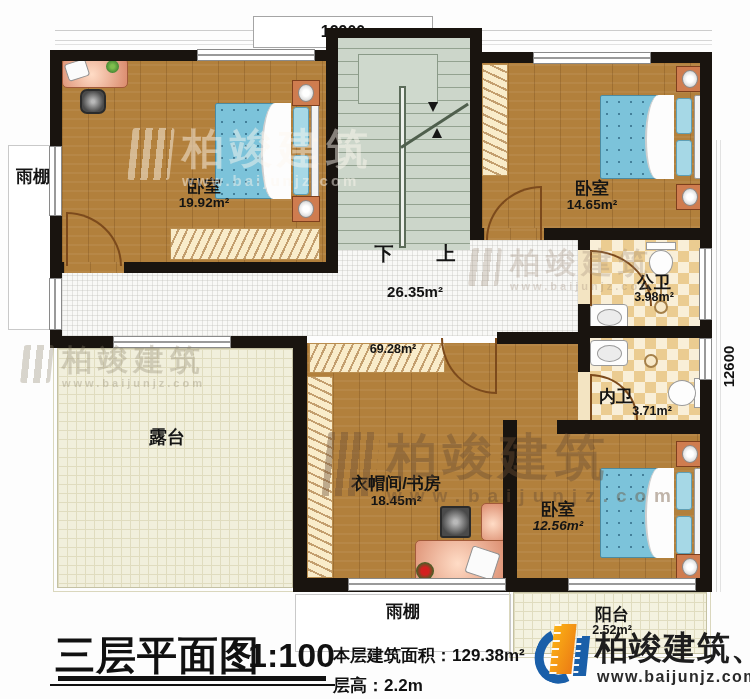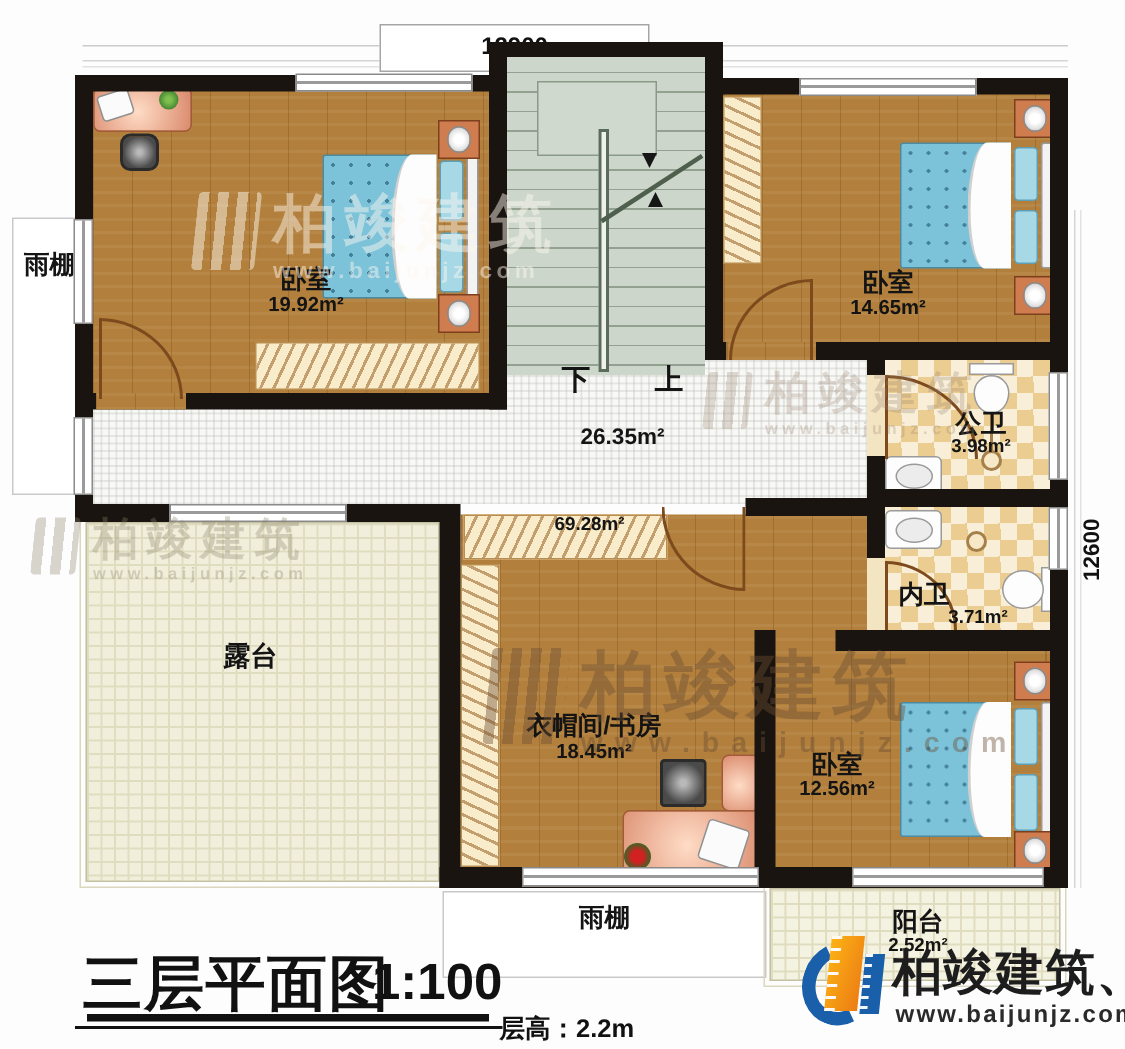--- a/index.html
+++ b/index.html
@@ -214,21 +214,21 @@
 
   <div class="lbl n17" style="left:204px;top:178px;">卧室</div>
   <div class="lbl a14" style="left:204px;top:196px;">19.92m²</div>
   <div class="lbl n17" style="left:592px;top:180px;">卧室</div>
   <div class="lbl a14" style="left:592px;top:198px;">14.65m²</div>
   <div class="lbl n17" style="left:654px;top:274px;">公卫</div>
   <div class="lbl a12" style="left:654px;top:291px;">3.98m²</div>
   <div class="lbl n17" style="left:616px;top:388px;">内卫</div>
   <div class="lbl a12" style="left:652px;top:405px;">3.71m²</div>
   <div class="lbl n17" style="left:558px;top:501px;">卧室</div>
-  <div class="lbl a14" style="left:558px;top:519px;">12.56m²</div>
+  <div class="lbl a14" style="left:558px;top:519px;font-style:italic;">12.56m²</div>
   <div class="lbl n17" style="left:396px;top:475px;">衣帽间/书房</div>
   <div class="lbl a14" style="left:396px;top:494px;">18.45m²</div>
   <div class="lbl n15" style="left:415px;top:284px;">26.35m²</div>
   <div class="lbl a12" style="left:393px;top:343px;">69.28m²</div>
   <div class="lbl n17" style="left:167px;top:428px;font-size:18px;">露台</div>
   <div class="lbl n17" style="left:612px;top:606px;">阳台</div>
   <div class="lbl a12" style="left:612px;top:624px;">2.52m²</div>
   <div class="lbl" style="left:384px;top:244px;font-size:19px;">下</div>
   <div class="lbl" style="left:446px;top:244px;font-size:19px;">上</div>
 
@@ -258,20 +258,21 @@
     <div>
       <div class="wm-main" style="font-size:50px;">柏竣建筑</div>
       <div class="wm-url" style="font-size:19px;letter-spacing:8px;">www.baijunjz.com</div>
     </div>
   </div>
 
   <div class="a" style="left:55px;top:628px;font-size:40px;font-weight:900;color:#111;letter-spacing:1px;">三层平面图</div>
   <div class="a" style="left:248px;top:636px;font-size:34px;font-weight:bold;color:#111;">1:100</div>
   <div class="a" style="left:58px;top:676px;width:268px;height:5px;background:#111;"></div>
   <div class="a" style="left:50px;top:684px;width:285px;height:2px;background:#111;"></div>
+  <div class="a" style="left:333px;top:644px;font-size:17px;font-weight:bold;color:#111;">本层建筑面积：129.38m²</div>
   <div class="a" style="left:333px;top:674px;font-size:17px;font-weight:bold;color:#111;">层高：2.2m</div>
 
   <div class="a" style="left:535px;top:622px;width:215px;height:75px;">
     <div class="a" style="left:0;top:0;width:58px;height:72px;">
       <div class="a logo-sw" style="left:0;top:6px;width:50px;height:56px;"></div>
       <div class="a tower-o" style="left:17px;top:2px;width:22px;height:50px;"></div>
       <div class="a tower-b" style="left:40px;top:14px;width:13px;height:40px;"></div>
     </div>
     <div class="a" style="left:60px;top:4px;font-size:33px;font-weight:900;color:#1d1d1d;letter-spacing:1px;white-space:nowrap;">柏竣建筑、</div>
     <div class="a" style="left:62px;top:46px;font-size:16px;font-weight:bold;color:#2a2a2a;letter-spacing:1.5px;white-space:nowrap;">www.baijunjz.com</div>

